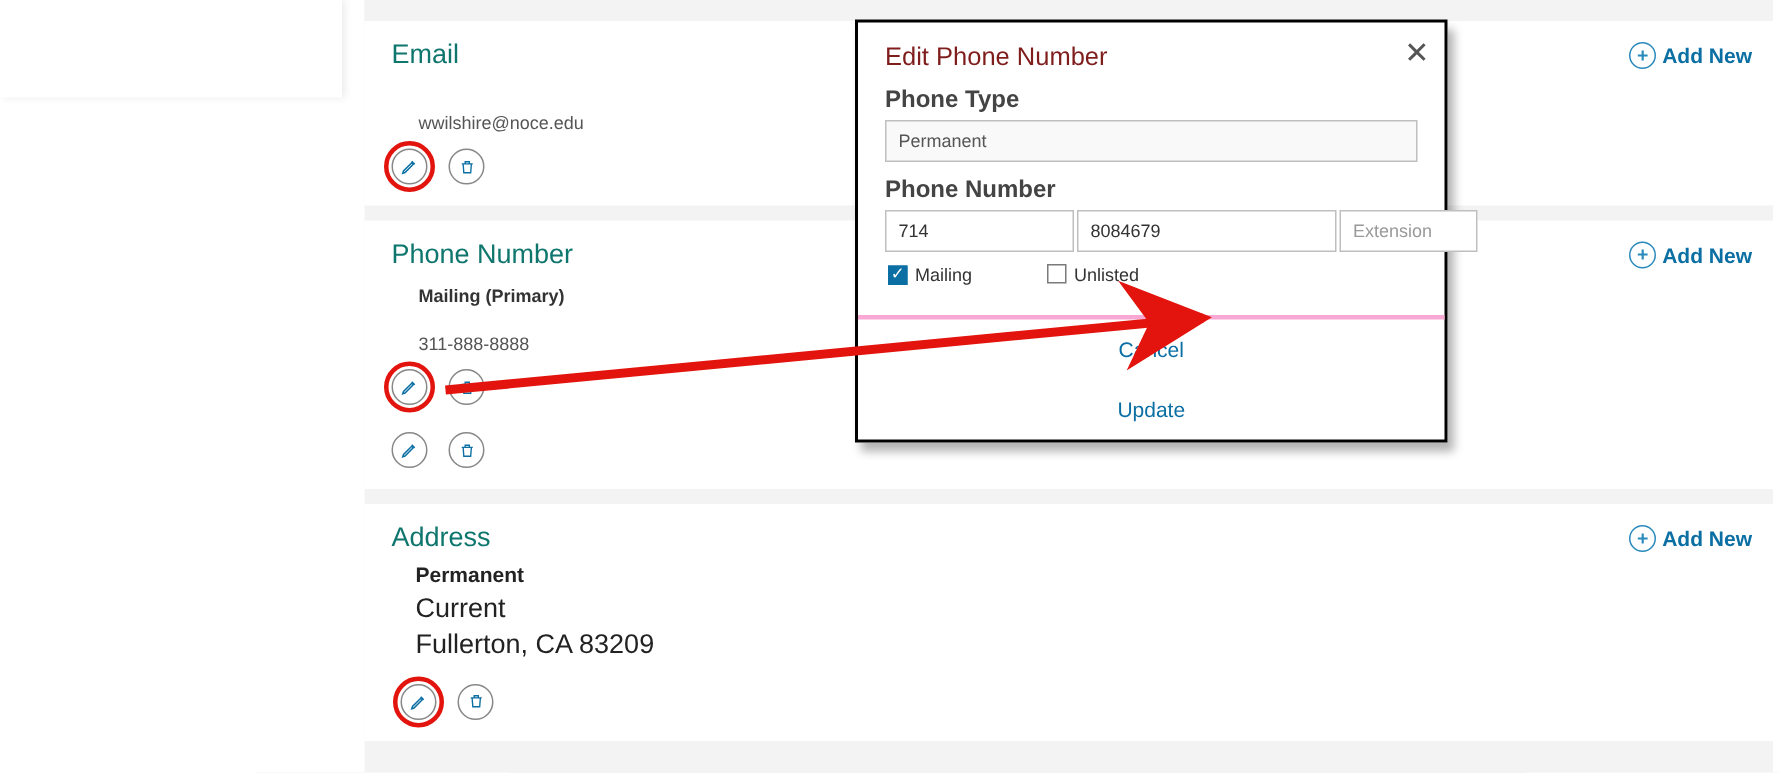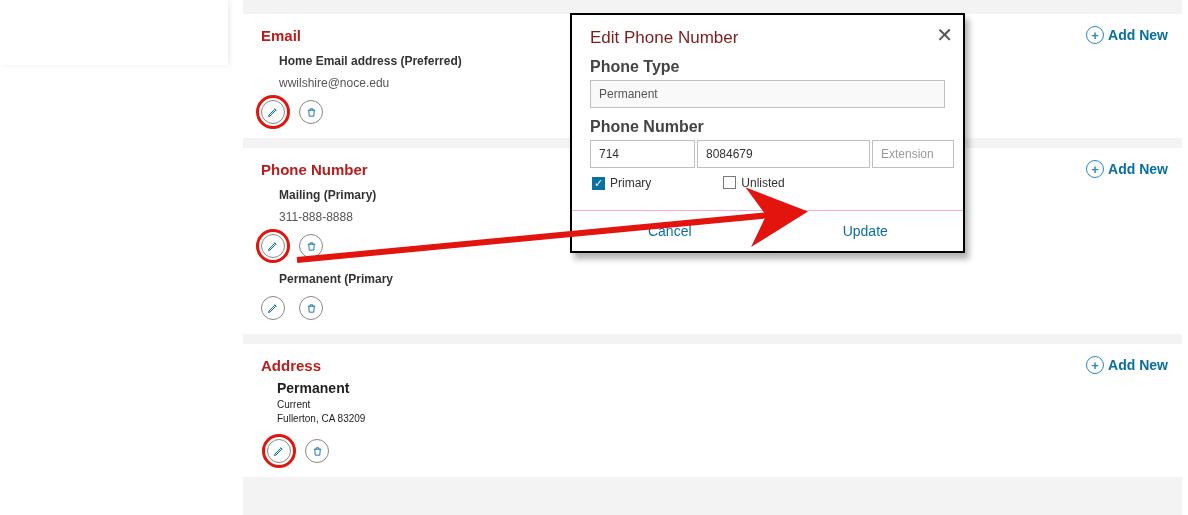--- a/index.html
+++ b/index.html
@@ -32,23 +32,23 @@
     margin-bottom: 10px;
     position: relative;
   }
   .panel-header {
     display: flex;
     justify-content: space-between;
     align-items: center;
     padding: 12px 14px 6px 18px;
   }
   .panel-title {
-    color: #b91c1c;
-    font-size: 15px;
-    font-weight: bold;
+    color: #0f766e;
+    font-size: 18px;
+    font-weight: normal;
   }
   .add-new {
     color: #0b6fa4;
     font-size: 14px;
     font-weight: bold;
     display: flex;
     align-items: center;
     gap: 4px;
     cursor: pointer;
   }
@@ -67,21 +67,21 @@
     padding: 4px 18px 6px 36px;
   }
   .entry-title {
     font-size: 12px;
     font-weight: bold;
     color: #333;
   }
   .entry-sub {
     font-size: 12px;
     color: #555;
-    margin-top: 8px;
+    margin-top: 18px;
   }
   .actions {
     display: flex;
     gap: 14px;
     padding: 4px 0 14px 18px;
     align-items: center;
   }
   .icon-btn {
     width: 24px; height: 24px;
     border: 1px solid #888;
@@ -148,23 +148,23 @@
     margin-bottom: 8px;
   }
   .tf2 {
     border: 1px solid #bfbfbf;
     background: #fff;
     padding: 6px 8px;
     font-size: 12px;
     color: #333;
   }
   .tf2::placeholder { color: #999; }
-  .w1 { width: 105px; }
+  .w1 { width: 126px; }
   .w2 { flex: 1; }
-  .w3 { width: 82px; }
+  .w3 { width: 92px; }
   .chk-row {
     display: flex;
     gap: 50px;
     align-items: center;
     font-size: 12px;
     color: #333;
     margin-bottom: 10px;
     padding-left: 2px;
   }
   .cb {
@@ -177,41 +177,42 @@
     font-size: 11px;
     line-height: 1;
   }
   .cb.checked {
     background: #0b6fa4;
     border-color: #0b6fa4;
     color: #fff;
   }
   .modal-buttons {
     display: flex;
-    border-top: 1px solid #f9a8d4;
+    border-top: 3px solid #f9a8d4;
+    flex-direction: column;
   }
   .modal-btn {
     flex: 1;
     text-align: center;
     padding: 12px 0;
     font-size: 14px;
     color: #0b6fa4;
     cursor: pointer;
   }
 
   
   .addr-block { padding: 0 18px 4px 34px; }
   .addr-title {
     font-weight: bold;
     font-size: 14px;
     color: #222;
     margin-bottom: 2px;
   }
   .addr-line {
-    font-size: 10px;
+    font-size: 18px;
     color: #222;
     line-height: 1.35;
   }
 
   
   .arrow-svg {
     position: absolute;
     left: 287px; top: 180px;
     width: 560px; height: 90px;
     pointer-events: none;
@@ -227,21 +228,20 @@
 
   <div class="panel">
     <div class="panel-header">
       <div class="panel-title">Email</div>
       <div class="add-new">
         <span class="add-plus">+</span>
         <span>Add New</span>
       </div>
     </div>
     <div class="entry">
-      <div class="entry-title">Home Email address (Preferred)</div>
       <div class="entry-sub">wwilshire@noce.edu</div>
     </div>
     <div class="actions">
       <div class="icon-btn ring">
         <svg width="12" height="12" viewBox="0 0 24 24" fill="none" stroke="#0b6fa4" stroke-width="2">
             <path d="M3 21l3-1 11-11-2-2L4 18l-1 3z"></path>
             <path d="M15 5l4 4"></path>
           </svg>
       </div>
       <div class="icon-btn">
@@ -269,23 +269,20 @@
         <svg width="12" height="12" viewBox="0 0 24 24" fill="none" stroke="#0b6fa4" stroke-width="2">
             <path d="M3 21l3-1 11-11-2-2L4 18l-1 3z"></path>
             <path d="M15 5l4 4"></path>
           </svg>
       </div>
       <div class="icon-btn">
         <svg width="11" height="13" viewBox="0 0 24 24" fill="none" stroke="#0b6fa4" stroke-width="2">
             <path d="M4 7h16M9 7V4h6v3M6 7l1 13h10l1-13"></path>
           </svg>
       </div>
-    </div>
-    <div class="entry" style="padding-top:0;">
-      <div class="entry-title">Permanent (Primary</div>
     </div>
     <div class="actions">
       <div class="icon-btn">
         <svg width="12" height="12" viewBox="0 0 24 24" fill="none" stroke="#0b6fa4" stroke-width="2">
             <path d="M3 21l3-1 11-11-2-2L4 18l-1 3z"></path>
             <path d="M15 5l4 4"></path>
           </svg>
       </div>
       <div class="icon-btn">
         <svg width="11" height="13" viewBox="0 0 24 24" fill="none" stroke="#0b6fa4" stroke-width="2">
@@ -332,23 +329,23 @@
     <input class="tf" readonly="" value="Permanent" style="">
     <div class="fld-label">Phone Number</div>
     <div class="row3">
       <input class="tf2 w1" value="714" style="">
       <input class="tf2 w2" value="8084679" style="">
       <input class="tf2 w3" placeholder="Extension" style="">
     </div>
     <div class="chk-row">
       <label style="display:flex;align-items:center;cursor:pointer;">
         <span class="cb checked">✓</span>
-        <span>Primary</span>
+        <span>Mailing</span>
       </label>
-      <label style="display:flex;cursor:pointer;margin-left:22px;">
+      <label style="display:flex;cursor:pointer;">
         <span class="cb"></span>
         <span>Unlisted</span>
       </label>
     </div>
   </div>
   <div class="modal-buttons">
     <div class="modal-btn">Cancel</div>
     <div class="modal-btn" style="position:relative;">Update</div>
   </div>
 </div>

